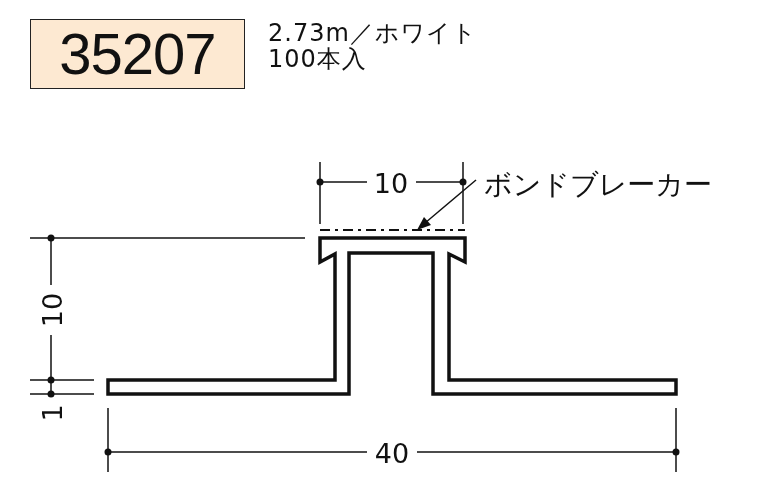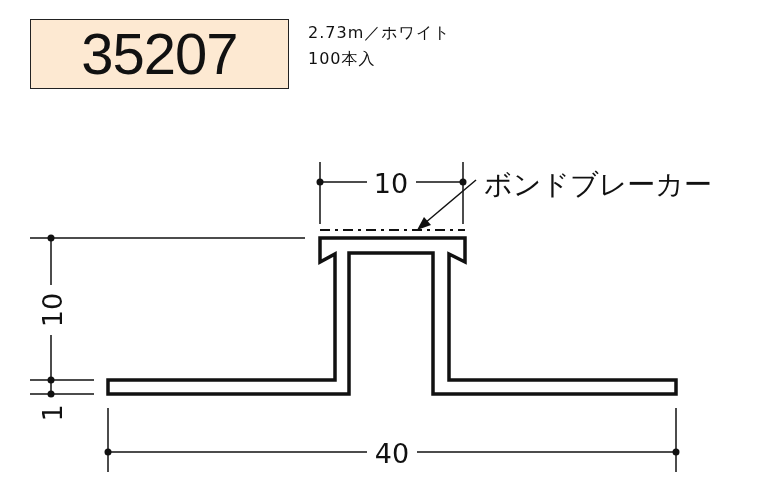--- a/index.html
+++ b/index.html
@@ -1,21 +1,21 @@
 <!DOCTYPE html>
 <html><head>
   <meta charset="utf-8">
   <style>
     html, body { margin: 0; padding: 0; background: #ffffff; }
     body { width: 764px; height: 494px; position: relative; overflow: hidden; font-family: "Liberation Sans", "DejaVu Sans", sans-serif; color: #111; }
-    .code-box { position: absolute; left: 30px; top: 19px; width: 259px; height: 70px; background: #fde9d2; border: 1.5px solid #222; box-sizing: border-box; padding-left: 16px; }
+    .code-box { position: absolute; left: 30px; top: 19px; width: 215px; height: 70px; background: #fde9d2; border: 1.5px solid #222; box-sizing: border-box; padding-left: 16px; }
     .code-text { position: absolute; left: 0; top: 0; width: 100%; height: 100%; display: flex; align-items: center; justify-content: center; font-size: 58px; line-height: 1; letter-spacing: -1px; font-family: "Liberation Sans", sans-serif; }
     .info { position: absolute; left: 268px; top: 20px; font-family: "DejaVu Sans", sans-serif; }
     .model { font-size: 30px; line-height: 32px; letter-spacing: 1px; }
-    .line2, .line3 { font-size: 16px; line-height: 26px; letter-spacing: 1px; margin-left: 40px; }
+    .line2, .line3 { font-size: 24px; line-height: 26px; letter-spacing: 1px; }
     svg.drawing { position: absolute; left: 0; top: 0; }
     .dimtext { font-family: "DejaVu Sans", sans-serif; font-size: 27px; fill: #111; }
     .callout { font-family: "DejaVu Sans", sans-serif; font-size: 28px; fill: #111; }
   </style>
 </head>
 <body>
 
 <div class="code-box">
   <div class="code-text">35207</div>
 </div>

